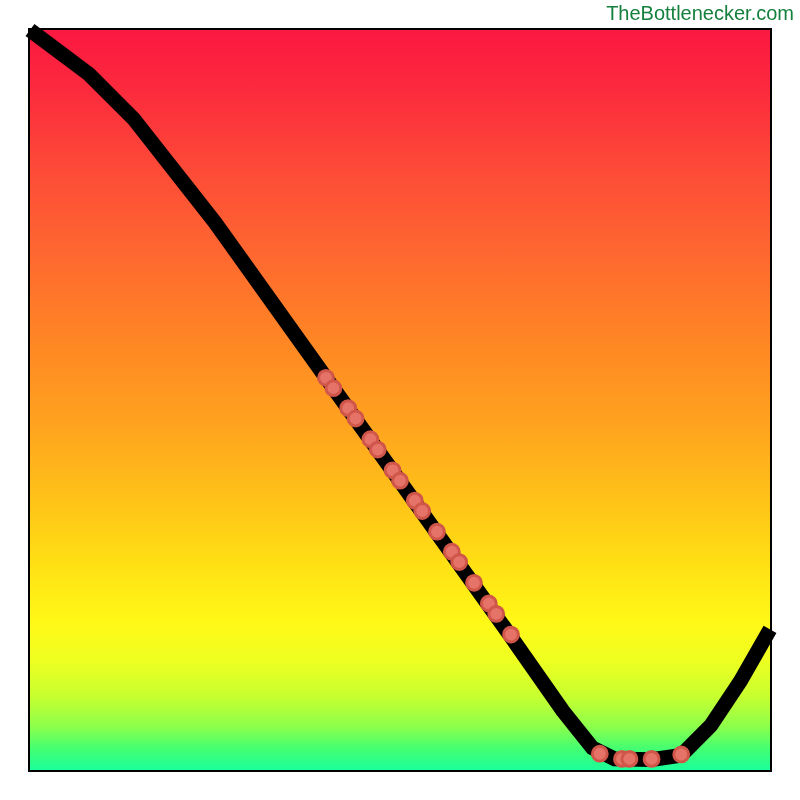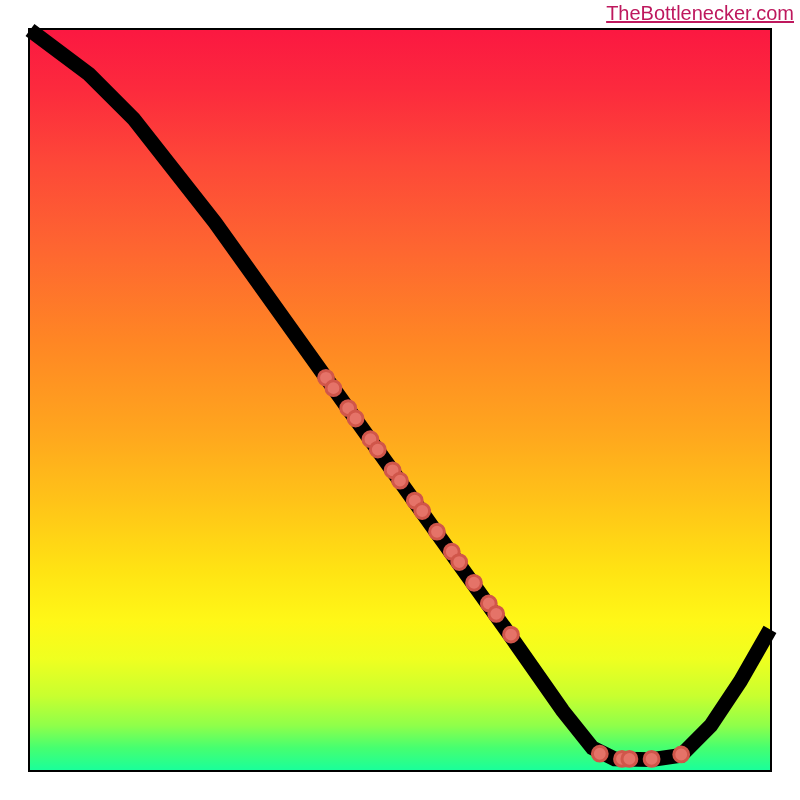--- a/index.html
+++ b/index.html
@@ -9,24 +9,23 @@
     font-family: Arial, sans-serif;
     background: #ffffff;
     position: relative;
     overflow: hidden;
   }
   .source-label {
     position: absolute;
     top: 2px;
     right: 6px;
     font-size: 20px;
-    color: #be185d;
+    color: #15803d;
     font-weight: 500;
     z-index: 10;
-    text-decoration: underline;
   }
   .chart-frame {
     position: absolute;
     left: 28px;
     top: 28px;
     width: 744px;
     height: 744px;
     border: 2px solid #000;
   }
   .grad-bg {

